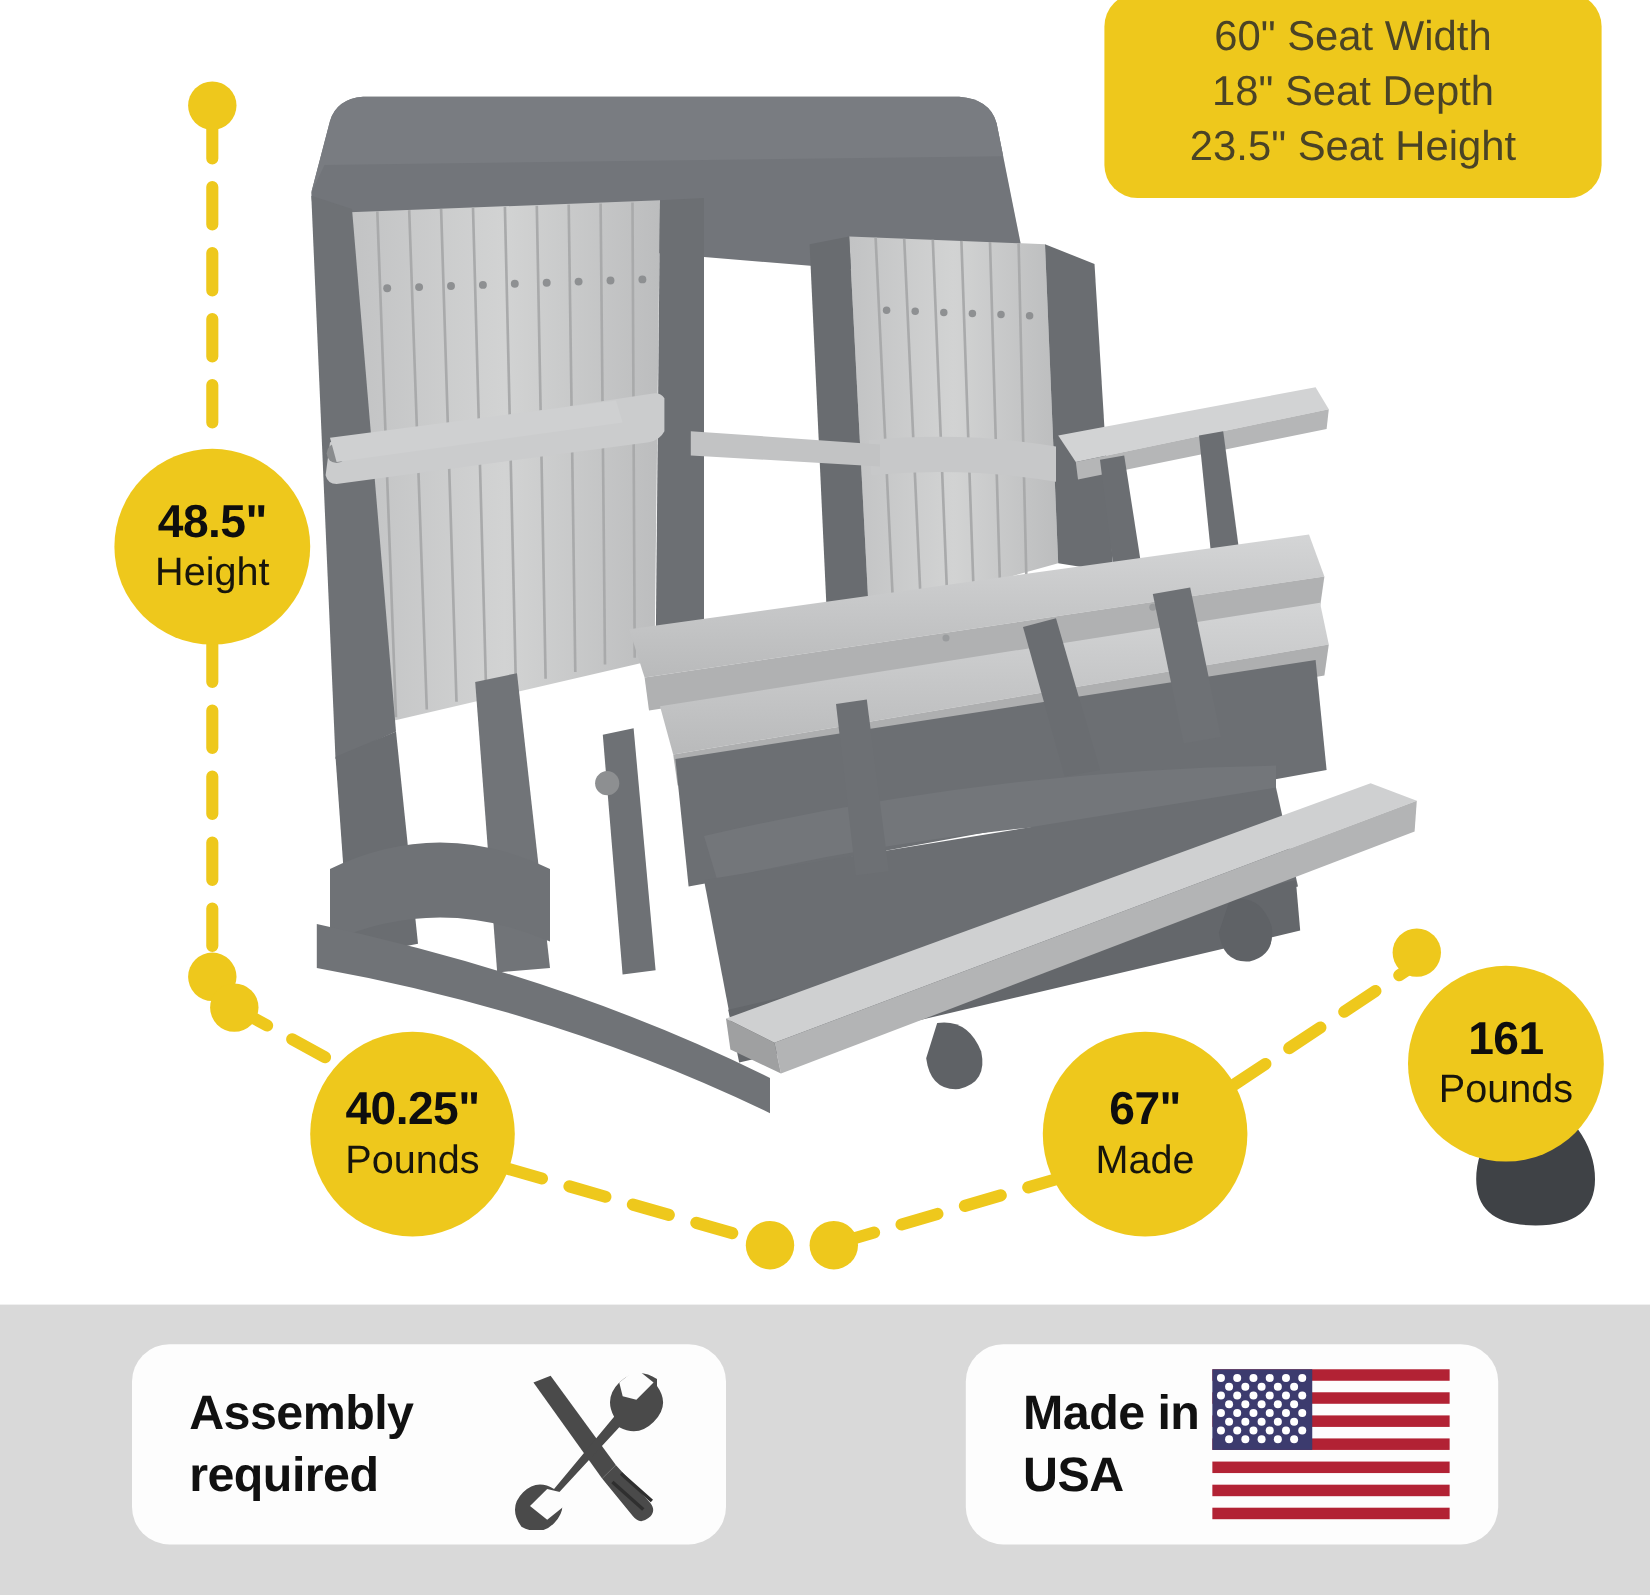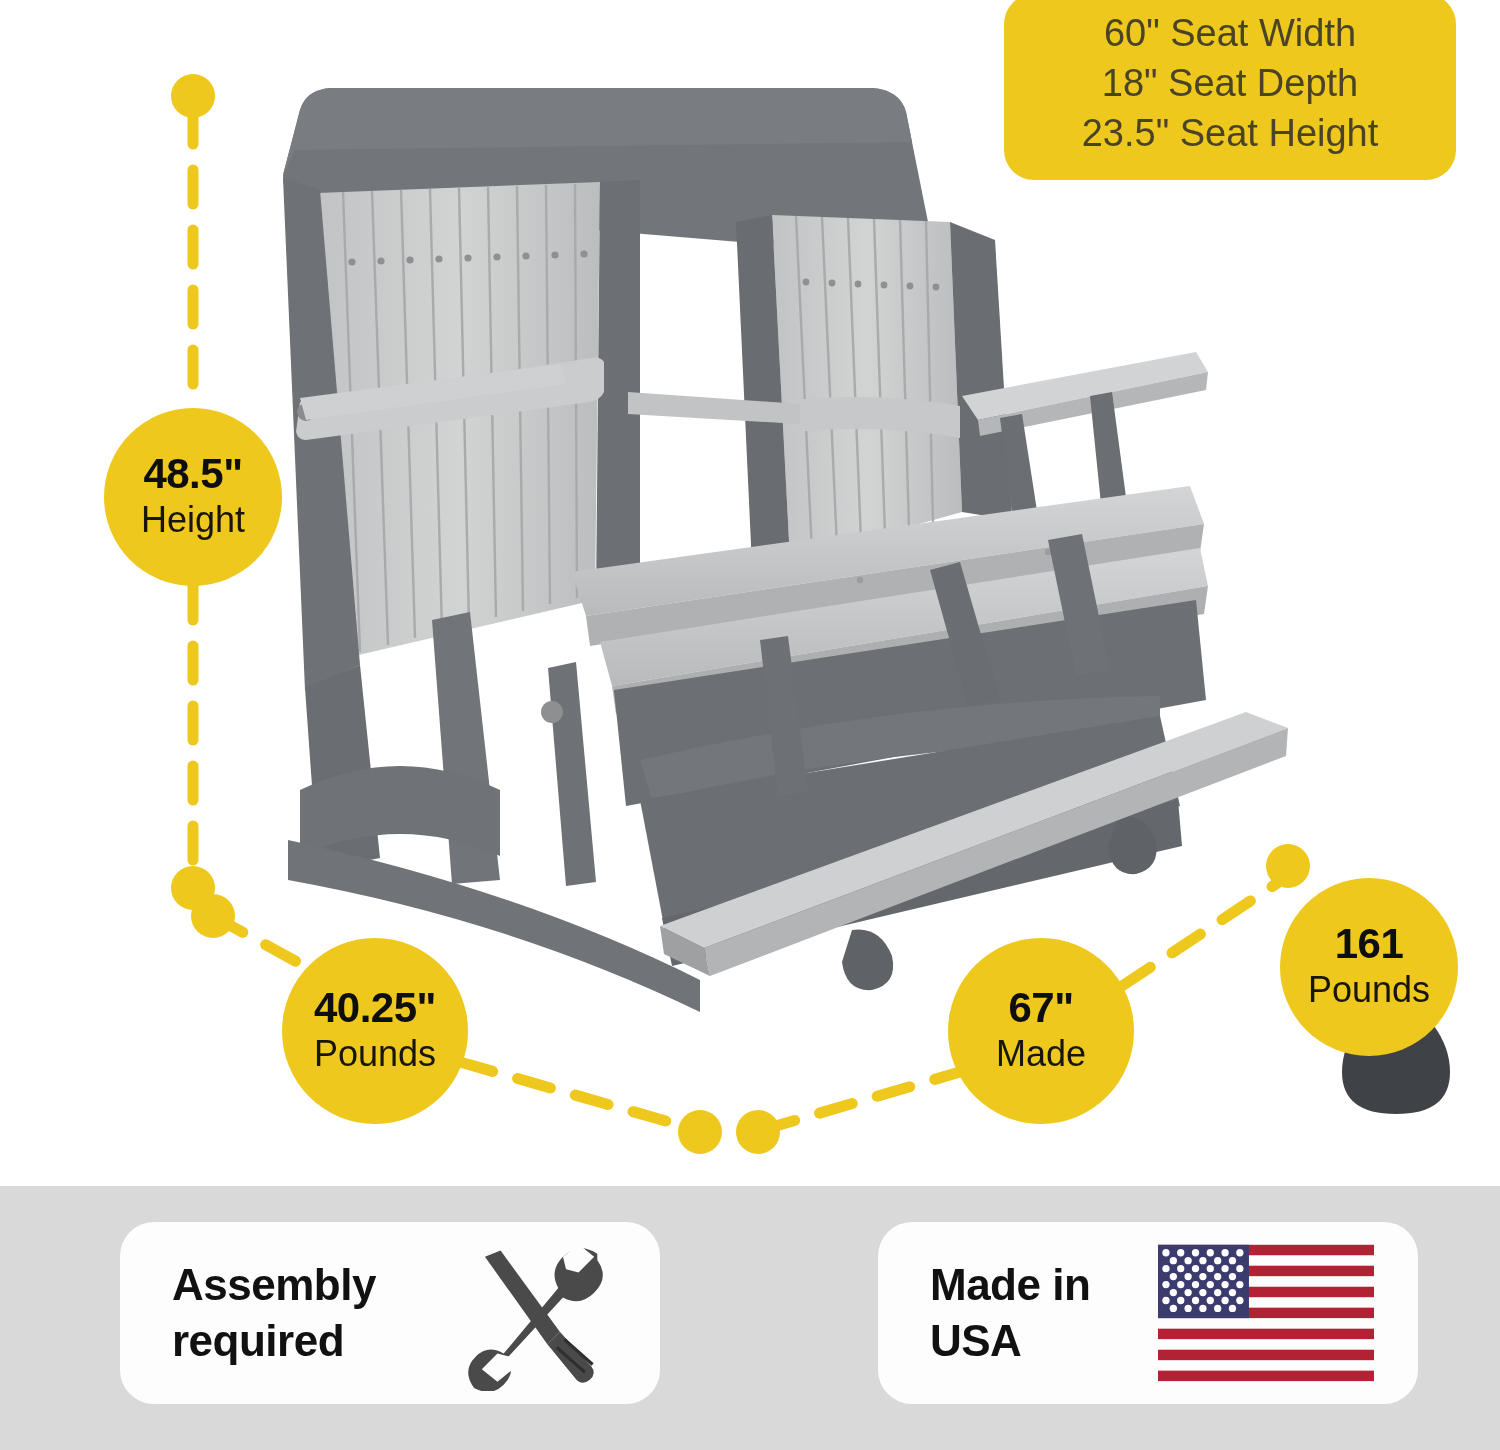--- a/index.html
+++ b/index.html
@@ -17,21 +17,21 @@
     position: absolute; left: 0; top: 1186px; width: 1500px; height: 264px;
     background: #d9d9d9;
   }
   .info-badge {
     position: absolute; height: 182px;
     background: #fdfdfd; border-radius: 34px;
     display: flex; align-items: center; justify-content: space-between;
     padding: 0 44px 0 52px;
   }
   #badge-assembly { left: 120px; top: 1222px; width: 540px; }
-  #badge-usa      { left: 878px; top: 1222px; width: 540px; }
+  #badge-usa      { left: 878px; top: 1222px; width: 484px; }
   .badge-text {
     font-size: 44px; font-weight: 700; color: #111111;
     line-height: 1.28; letter-spacing: -0.5px;
   }
   .badge-text span { display: block; }
 
   
   .seat-card {
     position: absolute; left: 1004px; top: -6px; width: 452px;
     background: #eec81c; border-radius: 30px;

